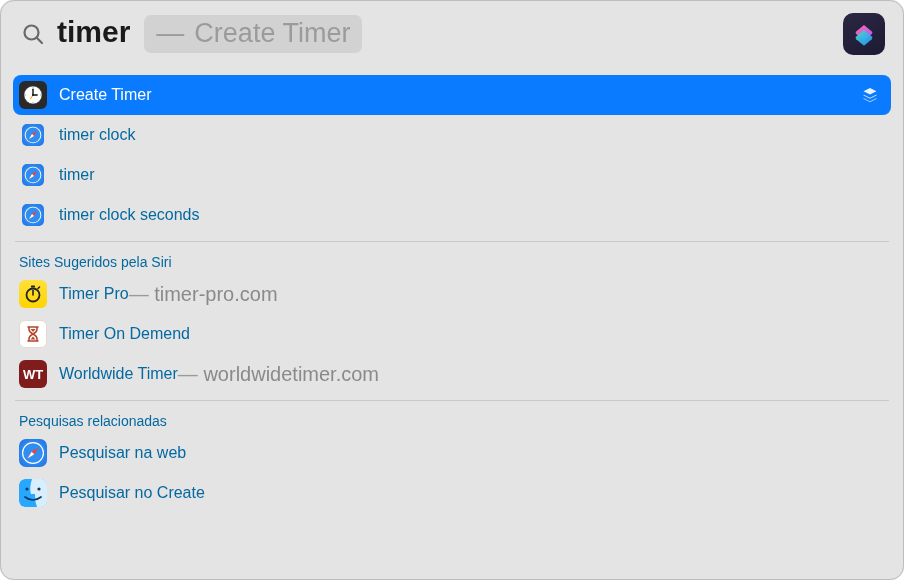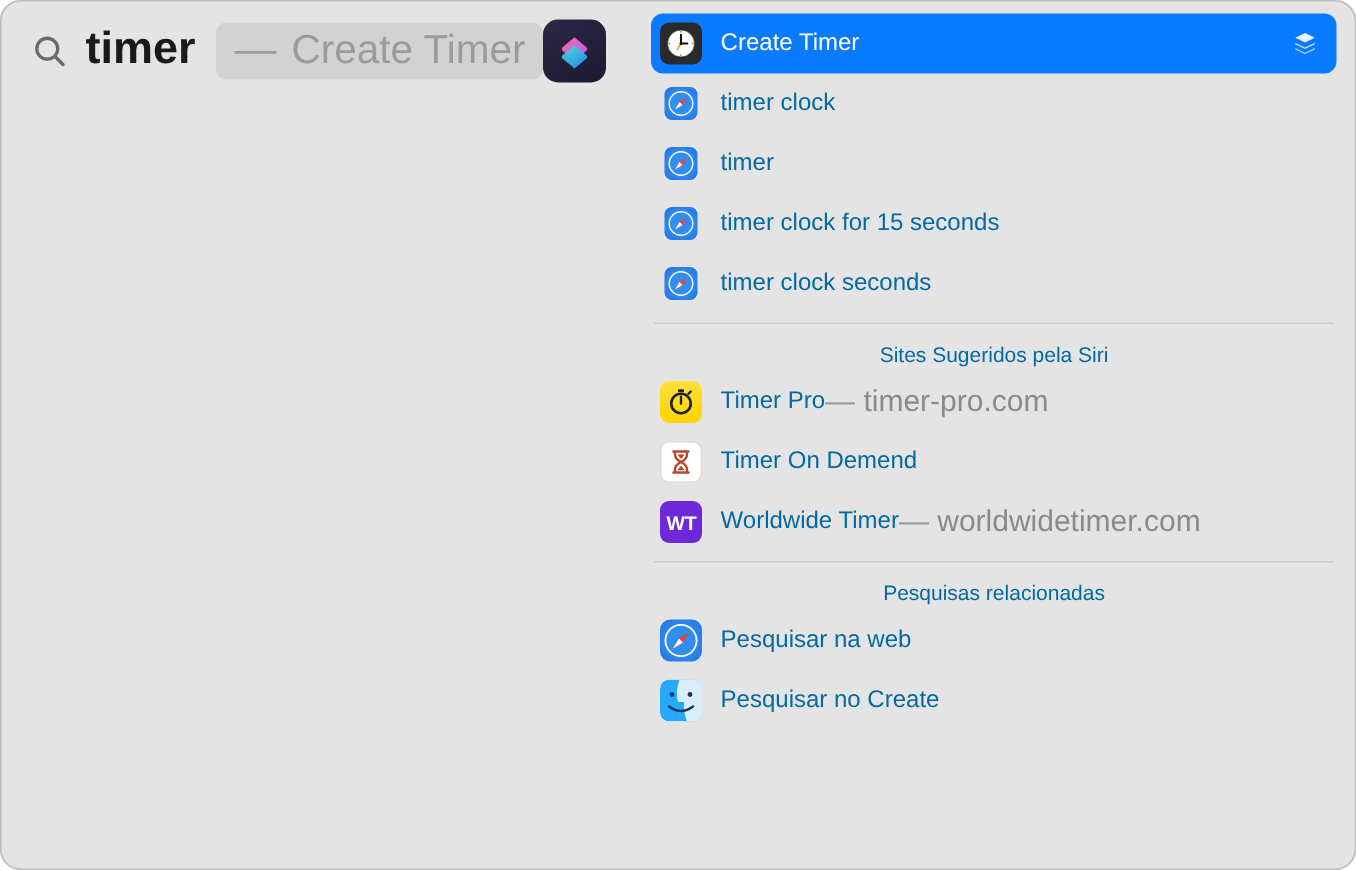--- a/index.html
+++ b/index.html
@@ -10,24 +10,23 @@
       height: 580px;
       overflow: hidden;
     }
     .spotlight-window {
       width: 904px;
       height: 580px;
       background: #e5e4e4;
       border-radius: 14px;
       border: 1px solid #bdbdbd;
       display: flex;
-      flex-direction: row;
+      flex-direction: column;
       overflow: hidden;
       box-shadow: 0 0 0 0.5px rgba(0,0,0,0.1);
-      text-align: center;
     }
     .search-bar {
       display: flex;
       align-items: center;
       height: 66px;
       padding: 0 18px 0 18px;
       border-bottom: 0;
       position: relative;
     }
     .search-icon-wrap {
@@ -153,21 +152,21 @@
       height: 1px;
       background: #c9c9c9;
       margin: 6px 2px 2px 2px;
     }
     
     .ic-clock { background: #2a2a2a; width:28px; height:28px; }
     .ic-safari-sm { background: radial-gradient(circle at 50% 50%, #4aa7ff 0%, #1b6fe0 100%); width:22px; height:22px; border-radius:5px; }
     .ic-safari-lg { background: radial-gradient(circle at 50% 50%, #4aa7ff 0%, #1b6fe0 100%); width:28px; height:28px; border-radius:7px; }
     .ic-yellow { background: linear-gradient(180deg,#ffe03a,#ffd400); width:28px; height:28px; }
     .ic-white { background: #ffffff; width:28px; height:28px; border:1px solid #e5d9d0; }
-    .ic-teal { background: #6d28d9; width:28px; height:28px; color:#fff; font-weight:700; font-size:13px; display:flex;align-items:center;justify-content:center;}
+    .ic-teal { background: #7f1d1d; width:28px; height:28px; color:#fff; font-weight:700; font-size:13px; display:flex;align-items:center;justify-content:center;}
     .ic-finder { width:28px;height:28px;}
     .stack-glyph { color: rgba(255,255,255,0.9); }
     svg { display:block; }
   </style>
 </head>
 <body>
 
 <div class="spotlight-window">
 
   <div class="search-bar">
@@ -254,33 +253,20 @@
             <circle cx="10" cy="10" r="8.3" fill="#fff"></circle>
             <circle cx="10" cy="10" r="7.4" fill="#2f8ef0"></circle>
             <polygon points="14,6 11,11 6,14 9,9" fill="#ff3b30"></polygon>
             <polygon points="11,11 6,14 9,9" fill="#fff"></polygon>
           </svg>
         </div>
       </div>
       <span class="row-title">timer</span>
     </div>
 
-    <div class="row">
-      <div class="icon-slot">
-        <div class="ic-safari-sm icon-rounded">
-          <svg width="20" height="20" viewBox="0 0 20 20">
-            <circle cx="10" cy="10" r="8.3" fill="#fff"></circle>
-            <circle cx="10" cy="10" r="7.4" fill="#2f8ef0"></circle>
-            <polygon points="14,6 11,11 6,14 9,9" fill="#ff3b30"></polygon>
-            <polygon points="11,11 6,14 9,9" fill="#fff"></polygon>
-          </svg>
-        </div>
-      </div>
-      <span class="row-title">timer clock for 15 seconds</span>
-    </div>
 
     <div class="row">
       <div class="icon-slot">
         <div class="ic-safari-sm icon-rounded">
           <svg width="20" height="20" viewBox="0 0 20 20">
             <circle cx="10" cy="10" r="8.3" fill="#fff"></circle>
             <circle cx="10" cy="10" r="7.4" fill="#2f8ef0"></circle>
             <polygon points="14,6 11,11 6,14 9,9" fill="#ff3b30"></polygon>
             <polygon points="11,11 6,14 9,9" fill="#fff"></polygon>
           </svg>

